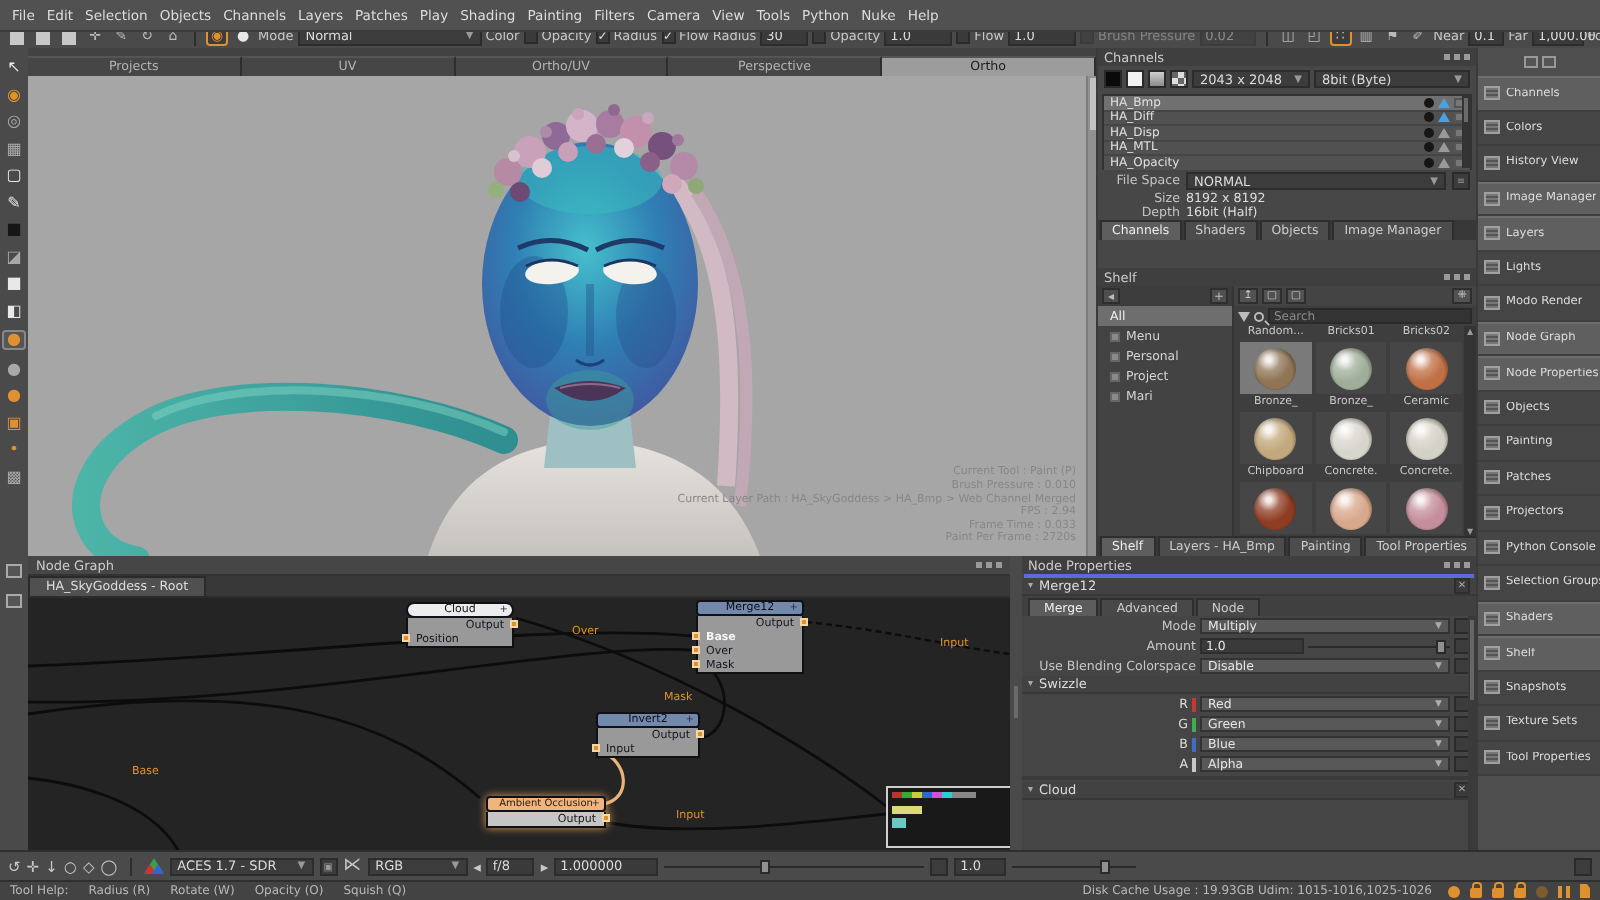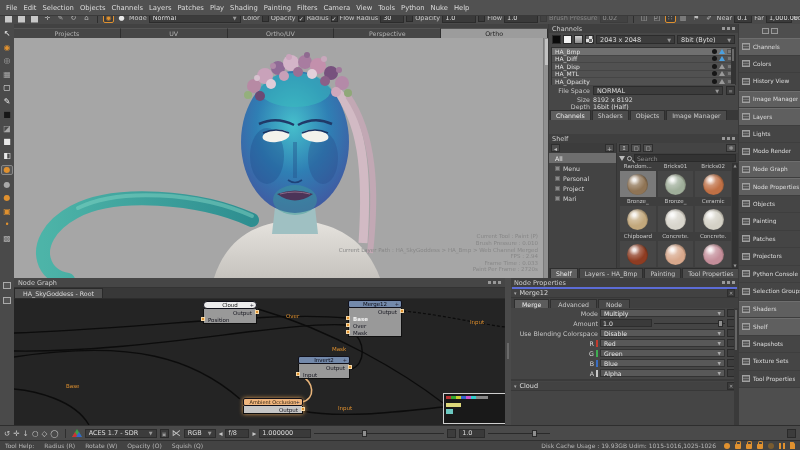--- a/index.html
+++ b/index.html
@@ -463,21 +463,21 @@
       </div>
     <div style="height:13px;display:flex;align-items:center;gap:2px;padding:0 3px">
       <span class="swb" style="background:#0a0a0a"></span>
       <span class="swb" style="background:#f2f2f2"></span>
       <span class="swb" style="background:linear-gradient(#cfcfcf,#8a8a8a)"></span>
       <span class="swb" style="background:repeating-conic-gradient(#ddd 0 25%,#666 0 50%) 0 0/6px 6px"></span>
       <div class="drop" style="flex:1">
           <span>2043 x 2048</span>
           <i>▼</i>
         </div>
-      <div class="drop" style="width:58px">
+      <div class="drop" style="width:78px">
           <span>8bit  (Byte)</span>
           <i>▼</i>
         </div>
     </div>
     <div class="chlist" style="height:38px">
       <div class="chrow sel">
           <span class="nm">HA_Bmp</span>
           <i class="ci1"></i>
           <i class="ci2 color"></i>
           <i class="ci3"></i>
@@ -675,20 +675,23 @@
       <span class="sqbtn" style="width:8px;height:8px"></span>
     </div>
     <div class="nprow">
       <span class="nplabel">Use Blending Colorspace</span>
       <div class="npdrop">
           <span>Disable</span>
           <i>▼</i>
         </div>
       <span class="sqbtn" style="width:8px;height:8px"></span>
     </div>
+    <div class="secrow">
+        <span>Swizzle</span>
+      </div>
     <div class="nprow">
       <span class="chbar">
           <span>R</span>
           <i style="background: rgb(194, 59, 46);"></i>
         </span>
       <div class="npdrop">
           <span>Red</span>
           <i>▼</i>
         </div>
       <span class="sqbtn" style="width:8px;height:8px"></span>
@@ -831,21 +834,21 @@
     <span class="bbi">◇</span>
     <span class="bbi">◯</span>
     <span class="sep"></span>
     <i class="rgbtri"></i>
     <div class="drop" style="width:72px">
         <span>ACES 1.7 - SDR</span>
         <i>▼</i>
       </div>
     <span class="sqbtn">▣</span>
     <span class="bbi" style="font-size:9px">⋉</span>
-    <div class="drop" style="width:32px">
+    <div class="drop" style="width:50px">
         <span>RGB</span>
         <i>▼</i>
       </div>
     <span class="bbi">◂</span>
     <span class="tf" style="width:24px">f/8</span>
     <span class="bbi">▸</span>
     <span class="tf" style="width:52px">1.000000</span>
     <span class="btrack" style="width:130px">
         <span class="thumb" style="left:48px"></span>
       </span>

